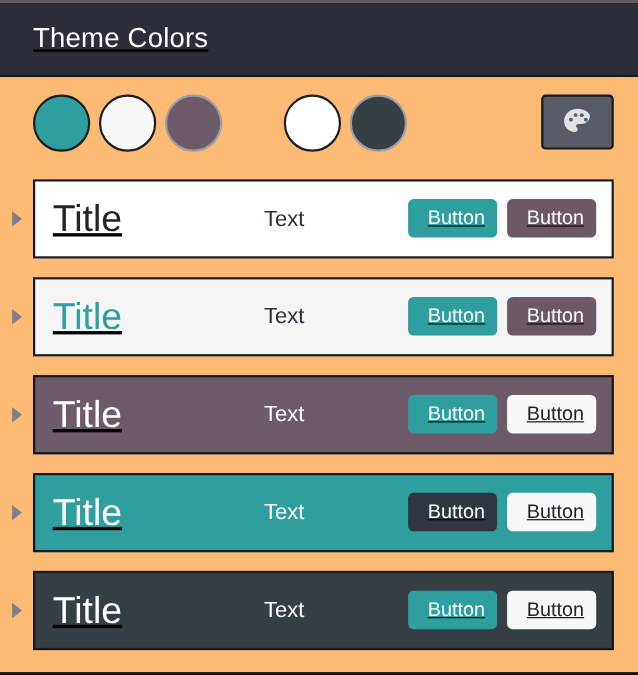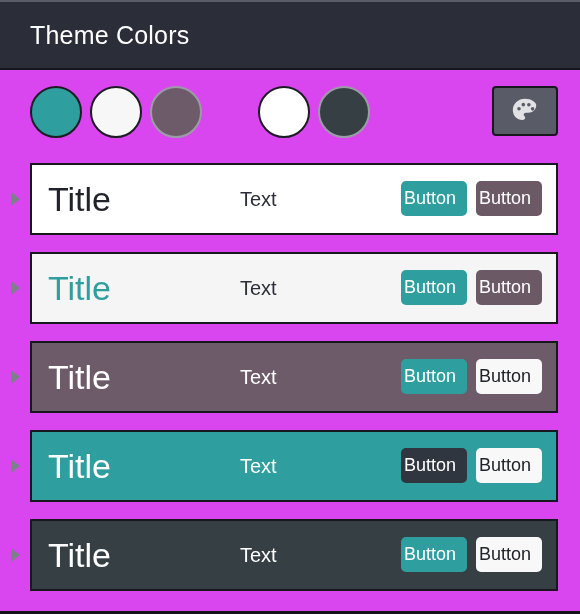--- a/index.html
+++ b/index.html
@@ -11,25 +11,26 @@
     width: 580px;
     height: 614px;
     overflow: hidden;
     font-family: "Liberation Sans", sans-serif;
     background: #3f424d;
   }
   #app {
     position: relative;
     width: 580px;
     height: 614px;
-    background: #d946ef;
+    background: #fdba74;
     box-sizing: border-box;
     border-top: 2px solid #5a5d68;
     border-bottom: 3px solid #141519;
     overflow: hidden;
+    text-decoration: underline;
   }
 
   
   .header {
     height: 68px;
     background: #2b2d38;
     display: flex;
     align-items: center;
     padding: 0 0 0 30px;
     box-sizing: border-box;
@@ -135,21 +136,21 @@
     left: 208px;
   }
   .card-buttons {
     margin-left: auto;
     display: flex;
     align-items: center;
     gap: 9px;
   }
   .cbtn {
     font-size: 18px;
-    padding: 8px 11px 9px 3px;
+    padding: 8px 11px 9px 18px;
     border-radius: 5px;
     border: none;
     line-height: 1;
     font-family: "Liberation Sans", sans-serif;
     cursor: pointer;
     white-space: nowrap;
   }
 </style>
 </head>
 <body>

